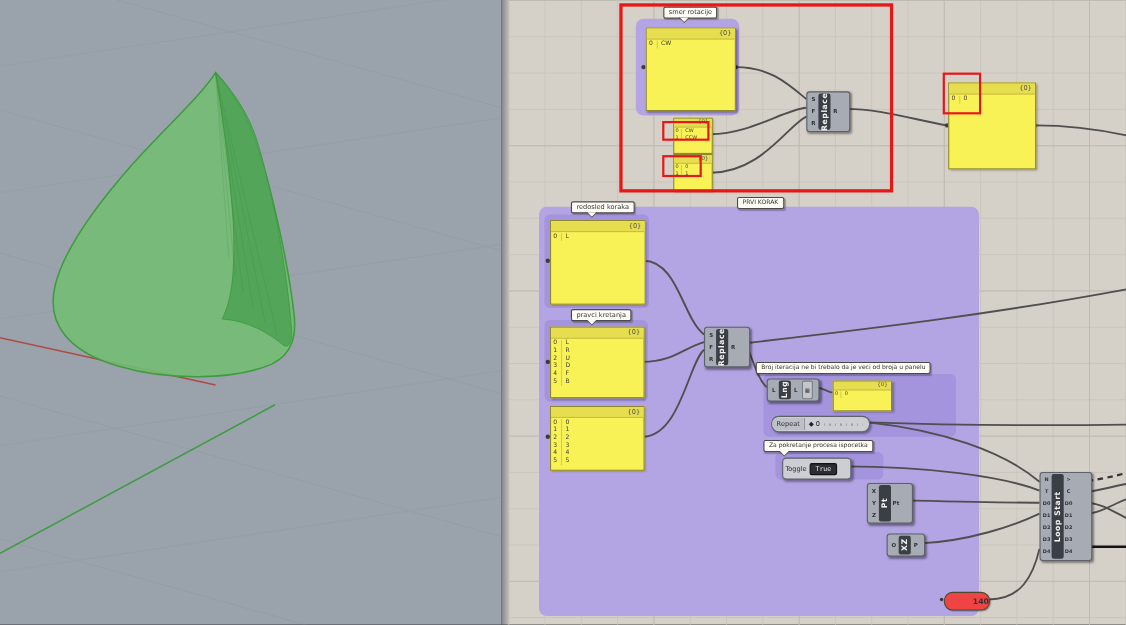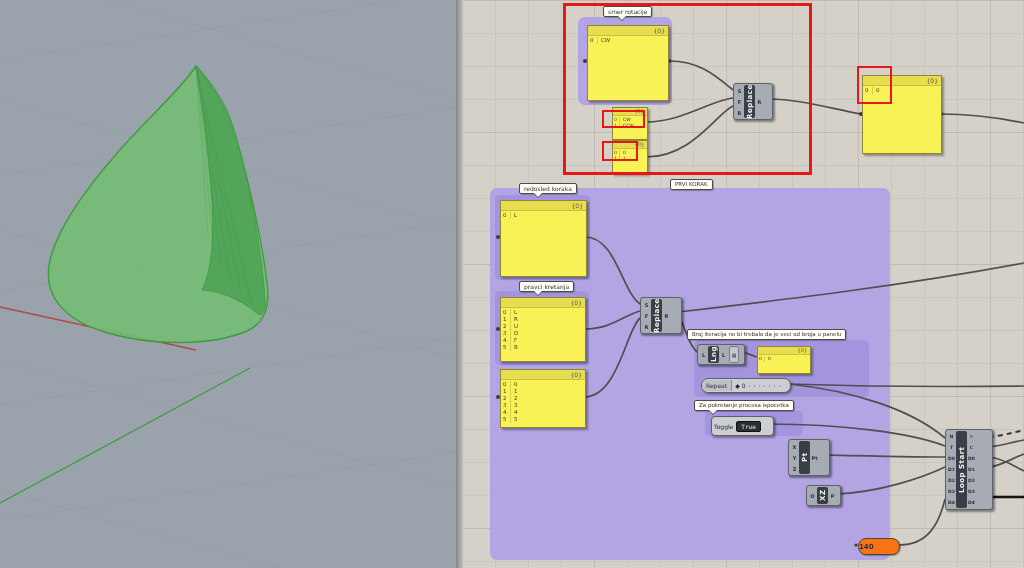--- a/index.html
+++ b/index.html
@@ -53,22 +53,22 @@
   .gh-slider .grip{padding:0 3px;color:#222;font-size:6px;white-space:nowrap;}
   .gh-slider .track{flex:1;height:2px;margin-right:6px;
      background-image:repeating-linear-gradient(90deg,#9a9ea6 0 1px,transparent 1px 5px);}
   
   .gh-toggle{position:absolute;height:16px;background:#ccced4;border:1px solid #5c616a;
              border-radius:4px;display:flex;align-items:center;font-size:6px;
              box-shadow:1.5px 1.5px 2px rgba(0,0,0,.35);padding:1px 2px;gap:3px;}
   .gh-toggle .tval{background:#2a2d33;color:#e8e8e8;font-family:"DejaVu Sans Mono",monospace;
                    font-size:6px;padding:1px 4px;border-radius:2px;border:1px solid #111;}
   
-  .capsule{position:absolute;background:#f97316;border:1px solid #4a4a30;border-radius:8px;
-           font-size:7px;font-weight:bold;display:flex;align-items:center;justify-content:flex-start;
+  .capsule{position:absolute;background:#ef4444;border:1px solid #4a4a30;border-radius:8px;
+           font-size:7px;font-weight:bold;display:flex;align-items:center;justify-content:flex-end;
            color:#333;box-shadow:1px 1px 1px rgba(0,0,0,.3);}
   
   .balloon{position:absolute;background:#fffef6;border:1px solid #4a4a4a;border-radius:2px;
            font-size:6px;line-height:9px;padding:0 4px;color:#333;white-space:nowrap;
            box-shadow:1px 1px 1px rgba(0,0,0,.25);z-index:30;}
   .balloon.pointed::after{content:"";position:absolute;left:14px;bottom:-4px;width:0;height:0;
            border-left:4px solid transparent;border-right:4px solid transparent;
            border-top:4px solid #fffef6;}
   .balloon.pointed::before{content:"";position:absolute;left:13px;bottom:-5px;width:0;height:0;
            border-left:5px solid transparent;border-right:5px solid transparent;

